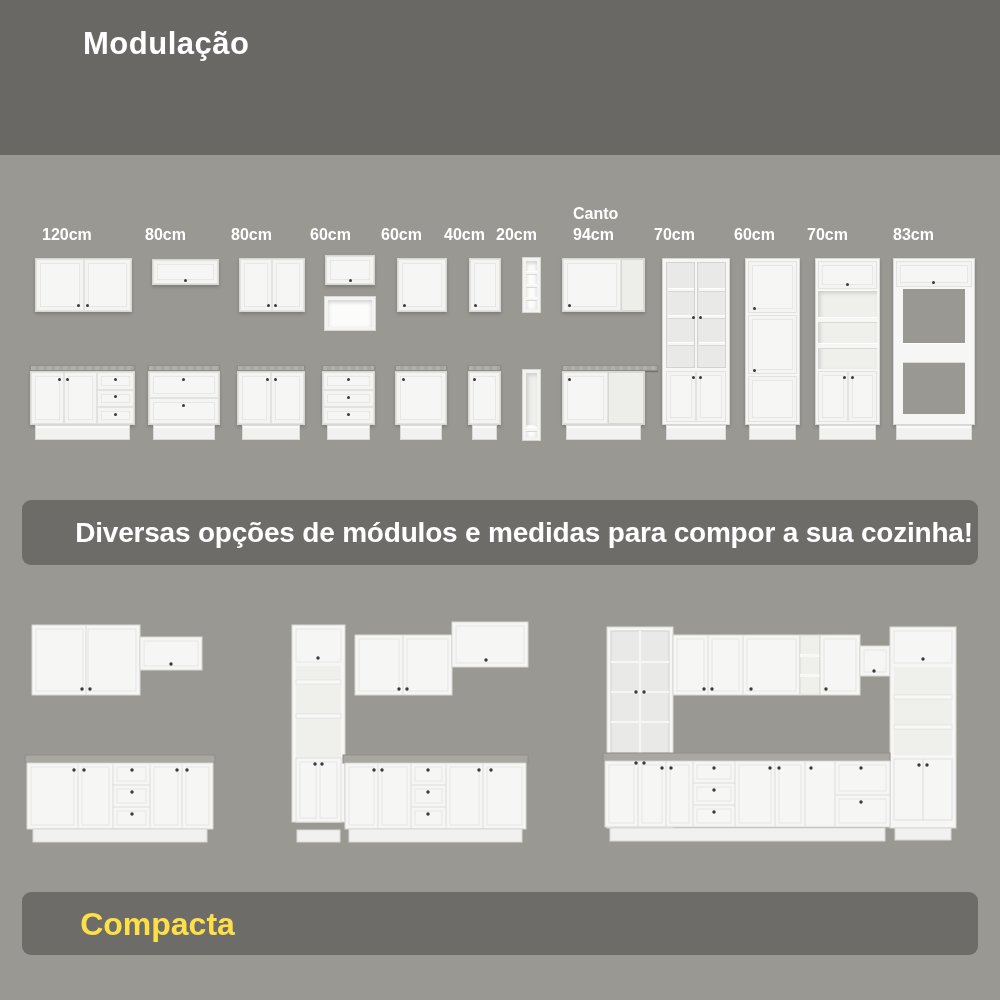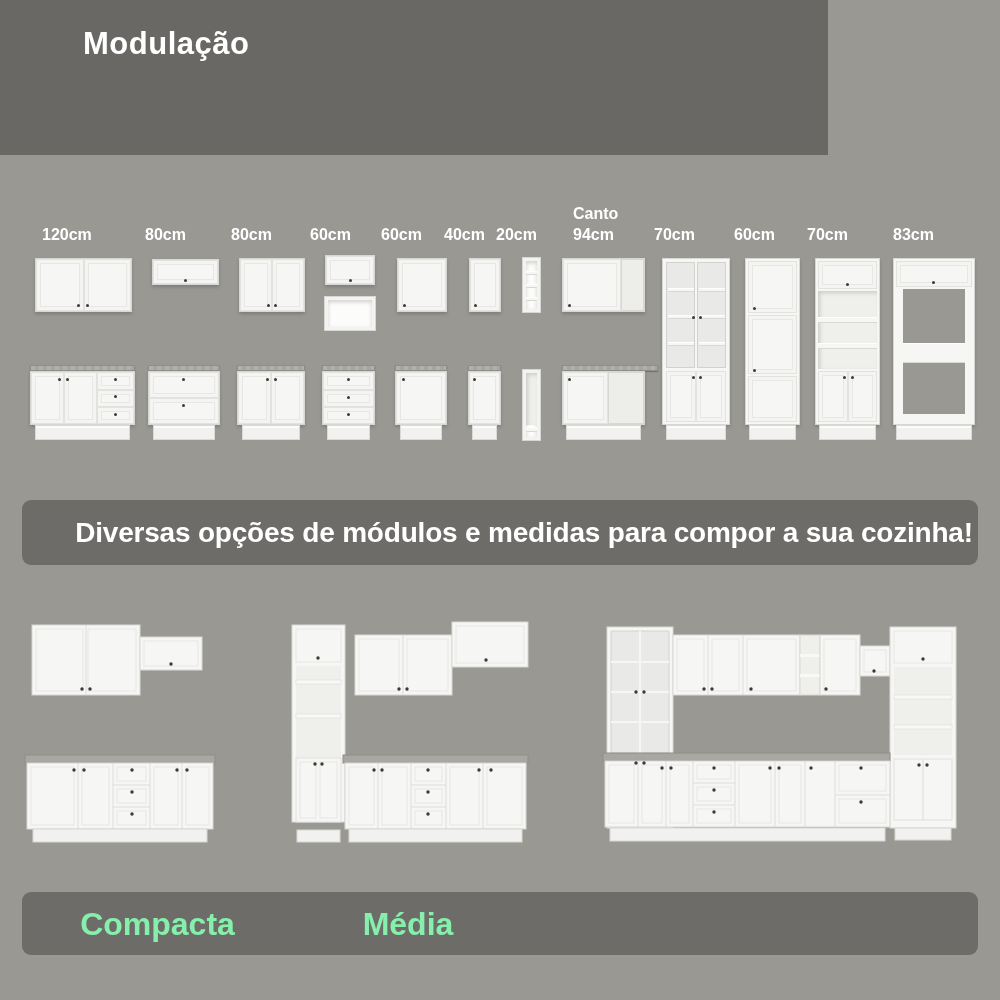--- a/index.html
+++ b/index.html
@@ -1,21 +1,21 @@
 <!DOCTYPE html>
 <html><head>
 <meta charset="utf-8">
 <style>
   html,body{margin:0;padding:0;}
   body{width:1000px;height:1000px;overflow:hidden;background:#9a9893;
        font-family:"Liberation Sans",sans-serif;}
   .canvas{position:relative;width:1000px;height:1000px;background:#9a9893;}
 
   
-  .hdr{position:absolute;left:0;top:0;width:828px;height:155px;background:#696864;}
+  .hdr{position:absolute;left:0;top:0;width:1000px;height:155px;background:#696864;}
   .kicker{position:absolute;left:83px;top:26px;font-size:31px;font-weight:700;color:#fff;letter-spacing:.5px;}
   .title{position:absolute;left:80px;top:60px;font-size:60px;font-weight:700;color:#fff;
          font-family:"DejaVu Serif",serif;letter-spacing:1px;}
 
   
   .mlabel{position:absolute;color:#fff;font-size:16px;font-weight:700;line-height:21px;}
 
   
   .cab{position:absolute;box-sizing:border-box;background:#f6f6f5;border:1px solid #d7d7d4;
        box-shadow:0 2px 3px rgba(60,60,56,.28);}
@@ -33,21 +33,21 @@
   .sidepanel{position:absolute;box-sizing:border-box;background:#ededea;border:1px solid #d7d7d4;}
   .interior{position:absolute;background:#efefec;box-shadow:inset 2px 2px 4px rgba(0,0,0,.15);}
   .voidarea{position:absolute;background:#9a9893;}
   .glass{position:absolute;box-sizing:border-box;background:#e9e9e7;border:1px solid #d2d2cf;}
 
   
   .band{position:absolute;left:22px;width:956px;background:#6d6c69;border-radius:9px;}
   .banner-text{position:absolute;left:0;top:0;width:100%;height:100%;display:flex;
                align-items:center;justify-content:center;color:#fff;font-size:28px;
                font-weight:700;white-space:nowrap;letter-spacing:-.2px;padding-left:24px;}
-  .klabel{position:absolute;top:14px;color:#86efac;font-size:32px;font-weight:700;text-align:center;}
+  .klabel{position:absolute;top:14px;color:#fde047;font-size:32px;font-weight:700;text-align:center;}
 
   .kitchen{position:absolute;}
 </style>
 </head>
 <body>
 
 <div class="canvas">
 
   <div class="hdr">
     <div class="kicker">Modulação</div>
@@ -419,16 +419,15 @@
       <circle cx="177" cy="158" r="1.7"></circle>
         <circle cx="186" cy="158" r="1.7"></circle>
       <circle cx="218" cy="158" r="1.7"></circle>
       <circle cx="268" cy="158" r="1.7"></circle>
         <circle cx="268" cy="192" r="1.7"></circle>
     </g>
   </svg>
 
   <div class="band" style="top:892px;height:63px">
     <div class="klabel" style="left:38px;width:195px">Compacta</div>
-    <div class="klabel" style="left:306px;width:160px">Média</div>
   </div>
 
 </div>
 
 </body></html>

